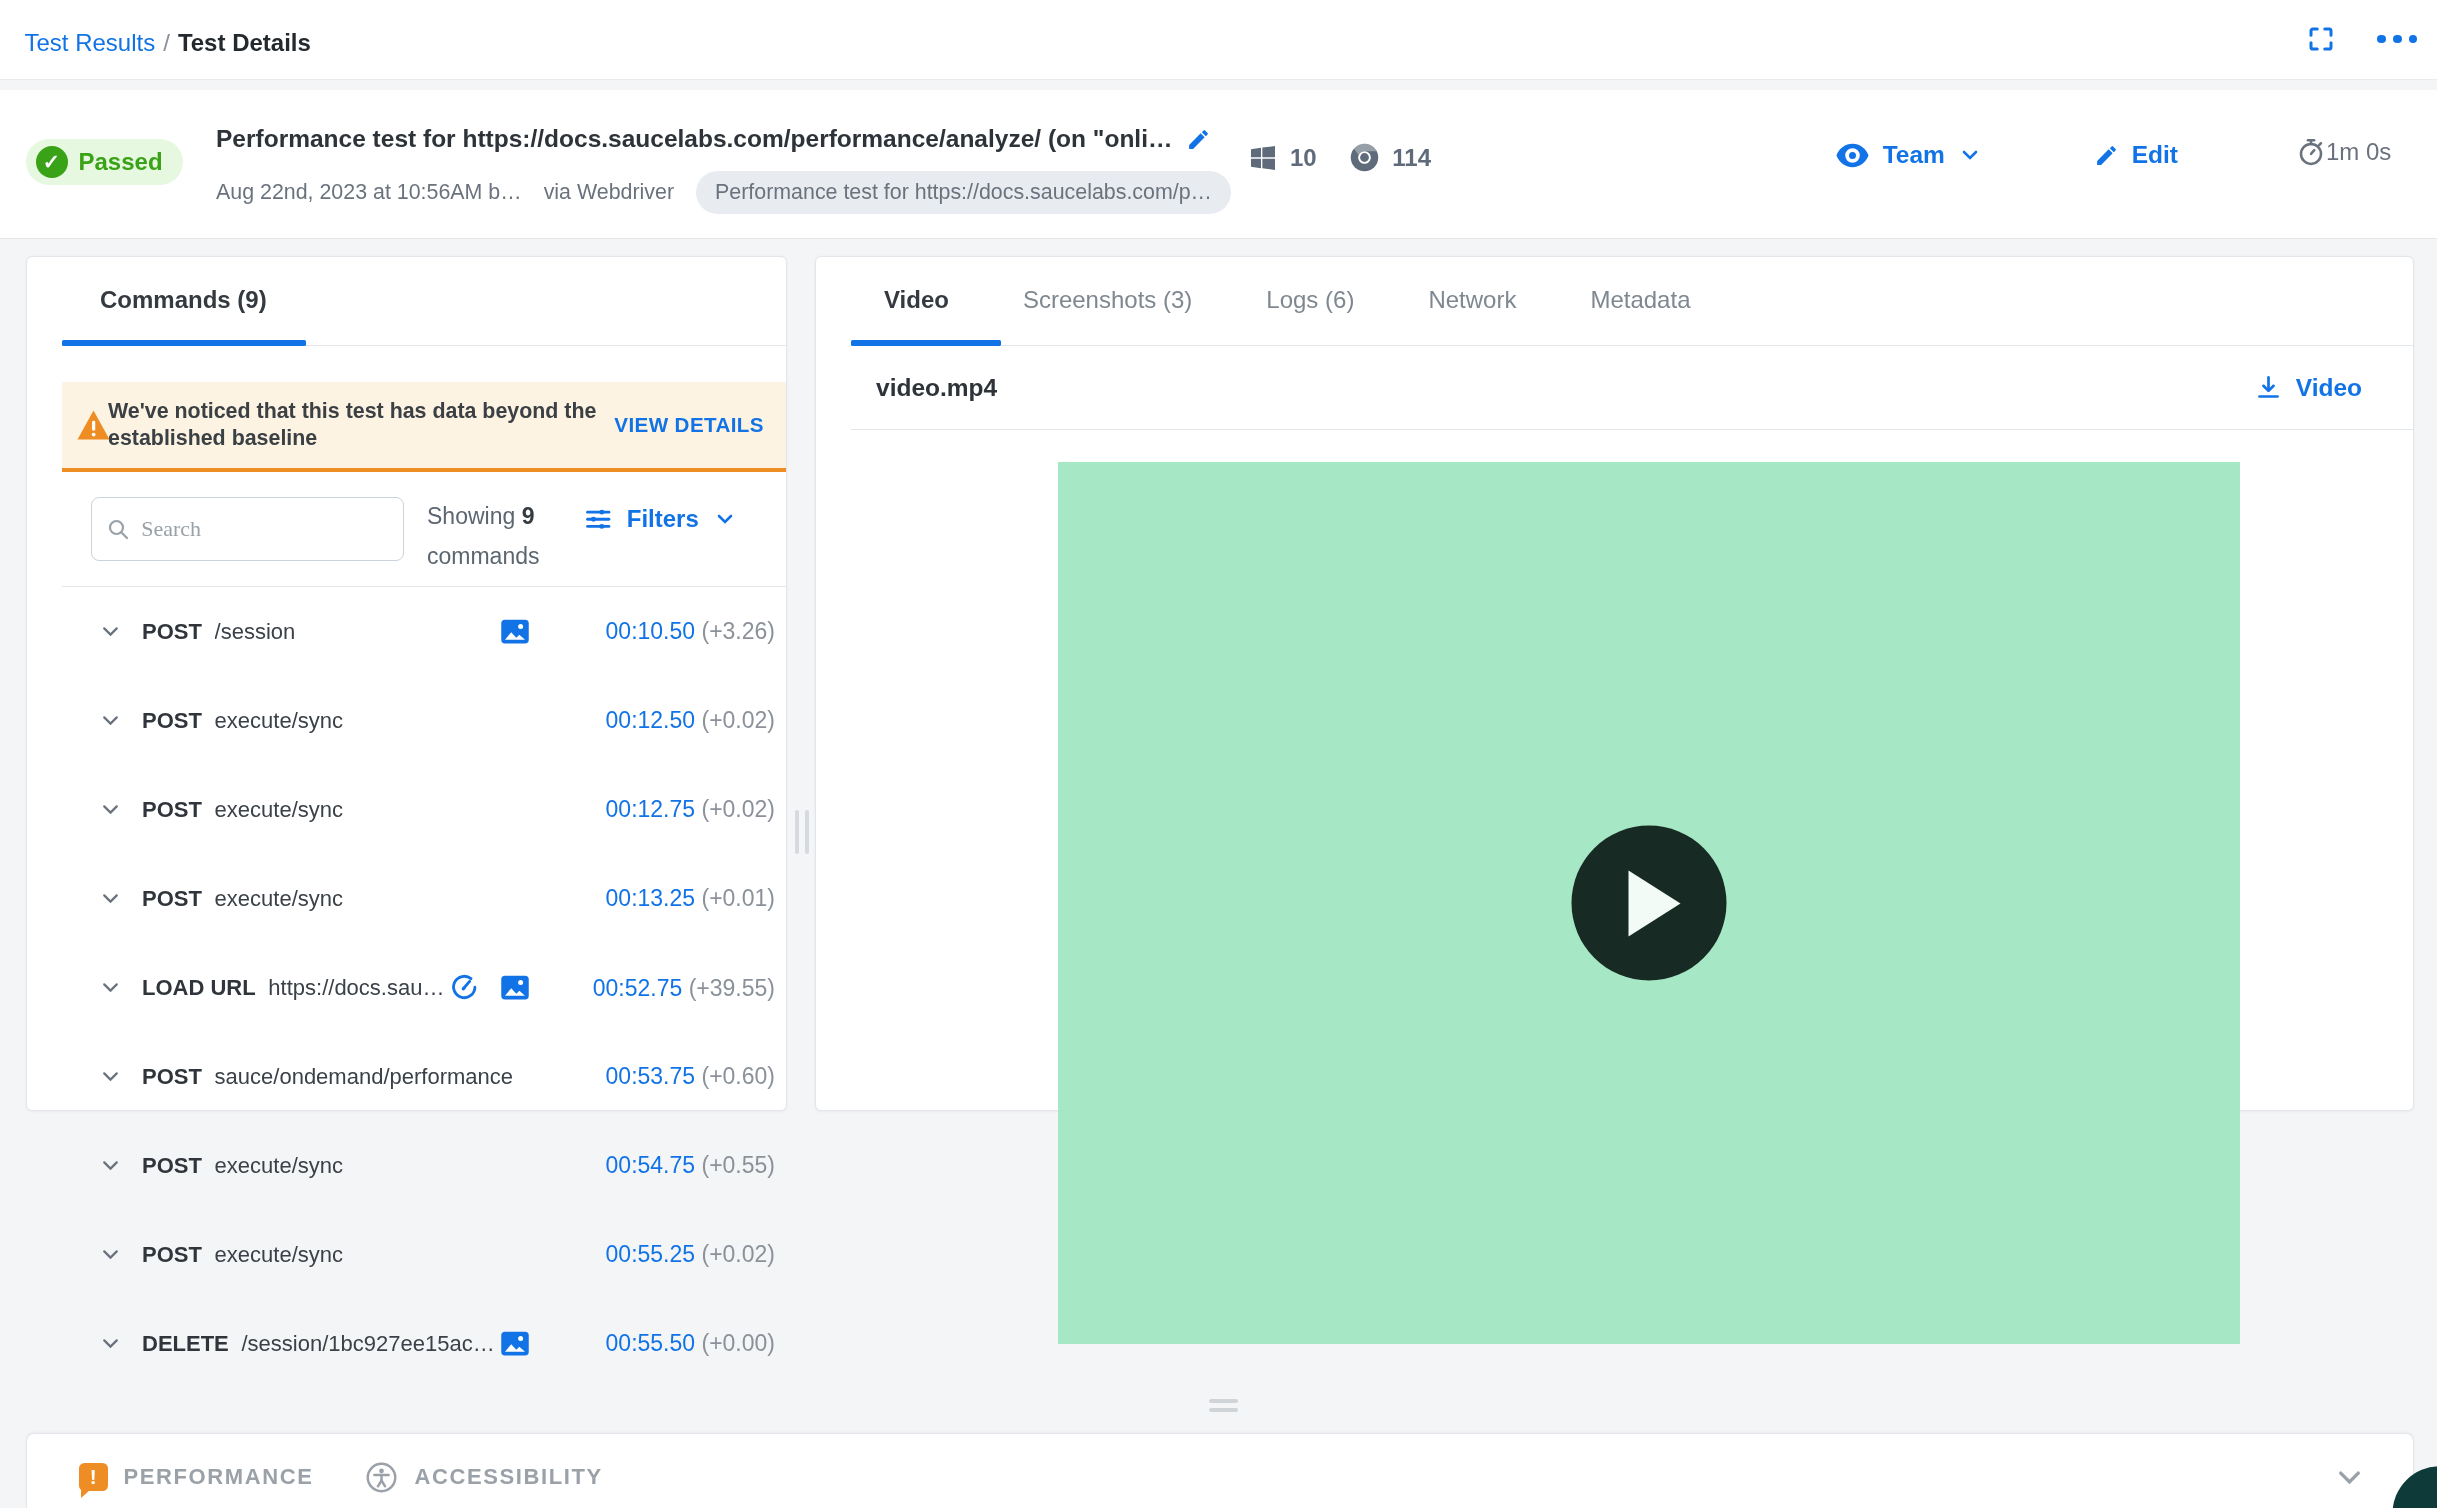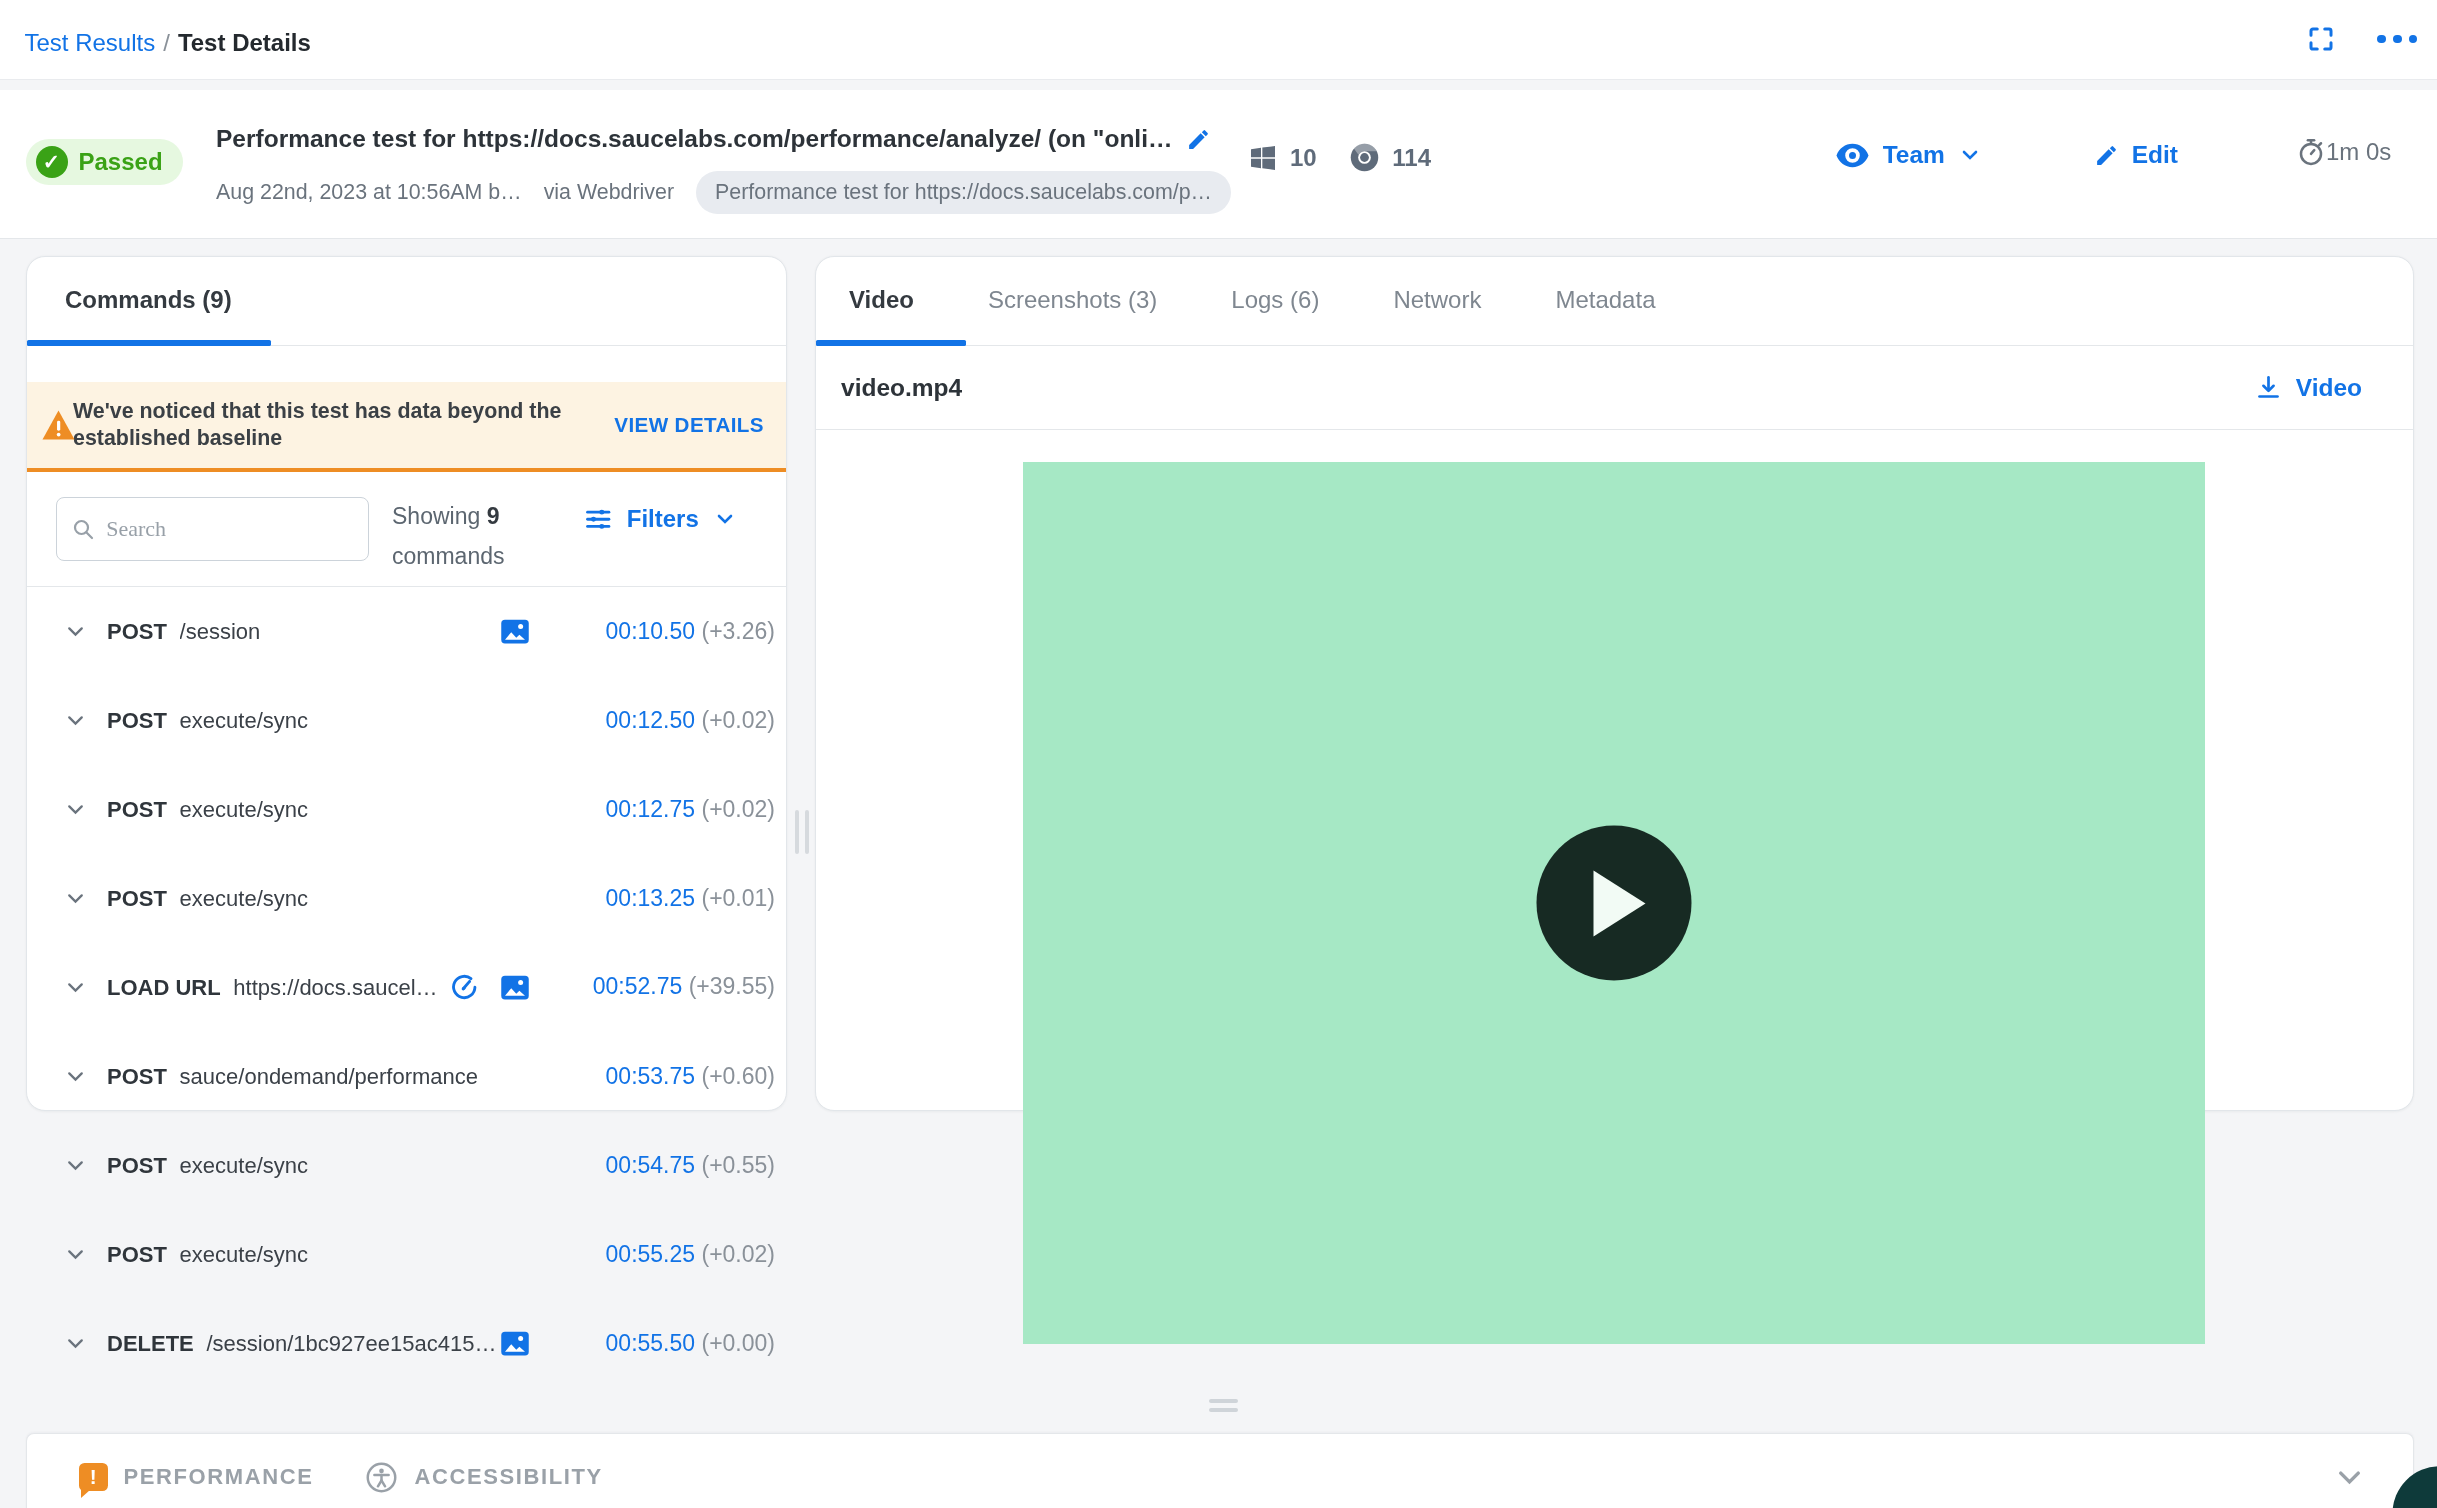--- a/index.html
+++ b/index.html
@@ -47,22 +47,22 @@
   .platform{position:absolute;left:1247px;top:51px;display:flex;align-items:center;gap:14.2px;color:#5f6b7a;}
   .platform .num{font-size:24px;font-weight:700;color:#5f6b7a;}
   .platform .grp{display:flex;align-items:center;gap:11px;margin-right:17.4px;}
   .hdr-action{position:absolute;top:51px;display:flex;align-items:center;gap:12.7px;background:none;border:none;
               cursor:pointer;color:var(--accent);font-size:24.5px;font-weight:700;font-family:inherit;}
   .hdr-team{left:1835px;}
   .hdr-edit{left:2094px;}
   .duration{position:absolute;left:2296px;top:47px;display:flex;align-items:center;color:#6a737d;font-size:24px;}
 
   
-  .card{position:absolute;top:256px;height:855px;background:#fff;border:0.8px solid #e2e6ea;border-radius:19px;
-        box-shadow:0 0.8px 2.4px rgba(20,30,40,.05);}
+  .card{position:absolute;top:256px;height:855px;background:#fff;border:0.8px solid #e2e6ea;border-radius:6px;
+        box-shadow:0 0.8px 2.4px rgba(20,30,40,.05);padding-left:35px;}
   .left-card{left:26px;width:761px;}
   .right-card{left:815px;width:1599px;}
 
   .tabrow{position:relative;height:89px;border-bottom:0.8px solid var(--border);}
   .tab{font-size:24px;color:#7f8790;cursor:pointer;white-space:nowrap;}
   .tab.active{color:#343a40;font-weight:700;}
   .tab-underline{position:absolute;left:0;bottom:-0.8px;height:5.5px;background:var(--accent);border-radius:1.6px;}
   .left-card .tabrow{padding:28.5px 0 0 38px;}
   .left-card .tab-underline{width:244px;}
   .right-tabs{display:flex;gap:74px;padding:28.5px 0 0 33px;}
@@ -86,21 +86,21 @@
   .showing b{color:#343a40;font-weight:700;}
   .filters-btn{position:absolute;right:49px;top:33px;display:flex;align-items:center;gap:14.2px;background:none;border:none;
                color:var(--accent);font-size:24px;font-weight:700;cursor:pointer;font-family:inherit;}
 
   
   .cmdlist{position:relative;}
   .cmdrow{height:89px;display:flex;align-items:center;cursor:pointer;}
   .cmdrow .chev{margin-left:36px;flex:0 0 auto;display:flex;}
   .cmd-method{margin-left:19px;font-size:22px;font-weight:700;color:#2f353b;white-space:nowrap;}
   .cmd-path{margin-left:12.7px;font-size:22px;color:#3b4148;white-space:nowrap;overflow:hidden;text-overflow:ellipsis;max-width:372px;}
-  .cmd-right{margin-left:auto;display:flex;align-items:flex-start;gap:15px;padding-right:11px;}
+  .cmd-right{margin-left:auto;display:flex;align-items:flex-end;gap:15px;padding-right:11px;}
   .cmd-icons{display:flex;align-items:center;gap:22px;}
   .cmd-time-block{width:230px;text-align:right;font-size:23px;white-space:nowrap;}
   .cmd-time{color:var(--accent);}
   .cmd-delta{color:#8a9199;}
 
   
   .vsplitter{position:absolute;left:788px;top:256px;width:28px;height:1151px;display:flex;flex-direction:row;
              align-items:center;justify-content:center;gap:6.3px;cursor:col-resize;}
   .vsplitter i{width:4px;height:44px;border-radius:2.4px;background:#d6dade;}
 

